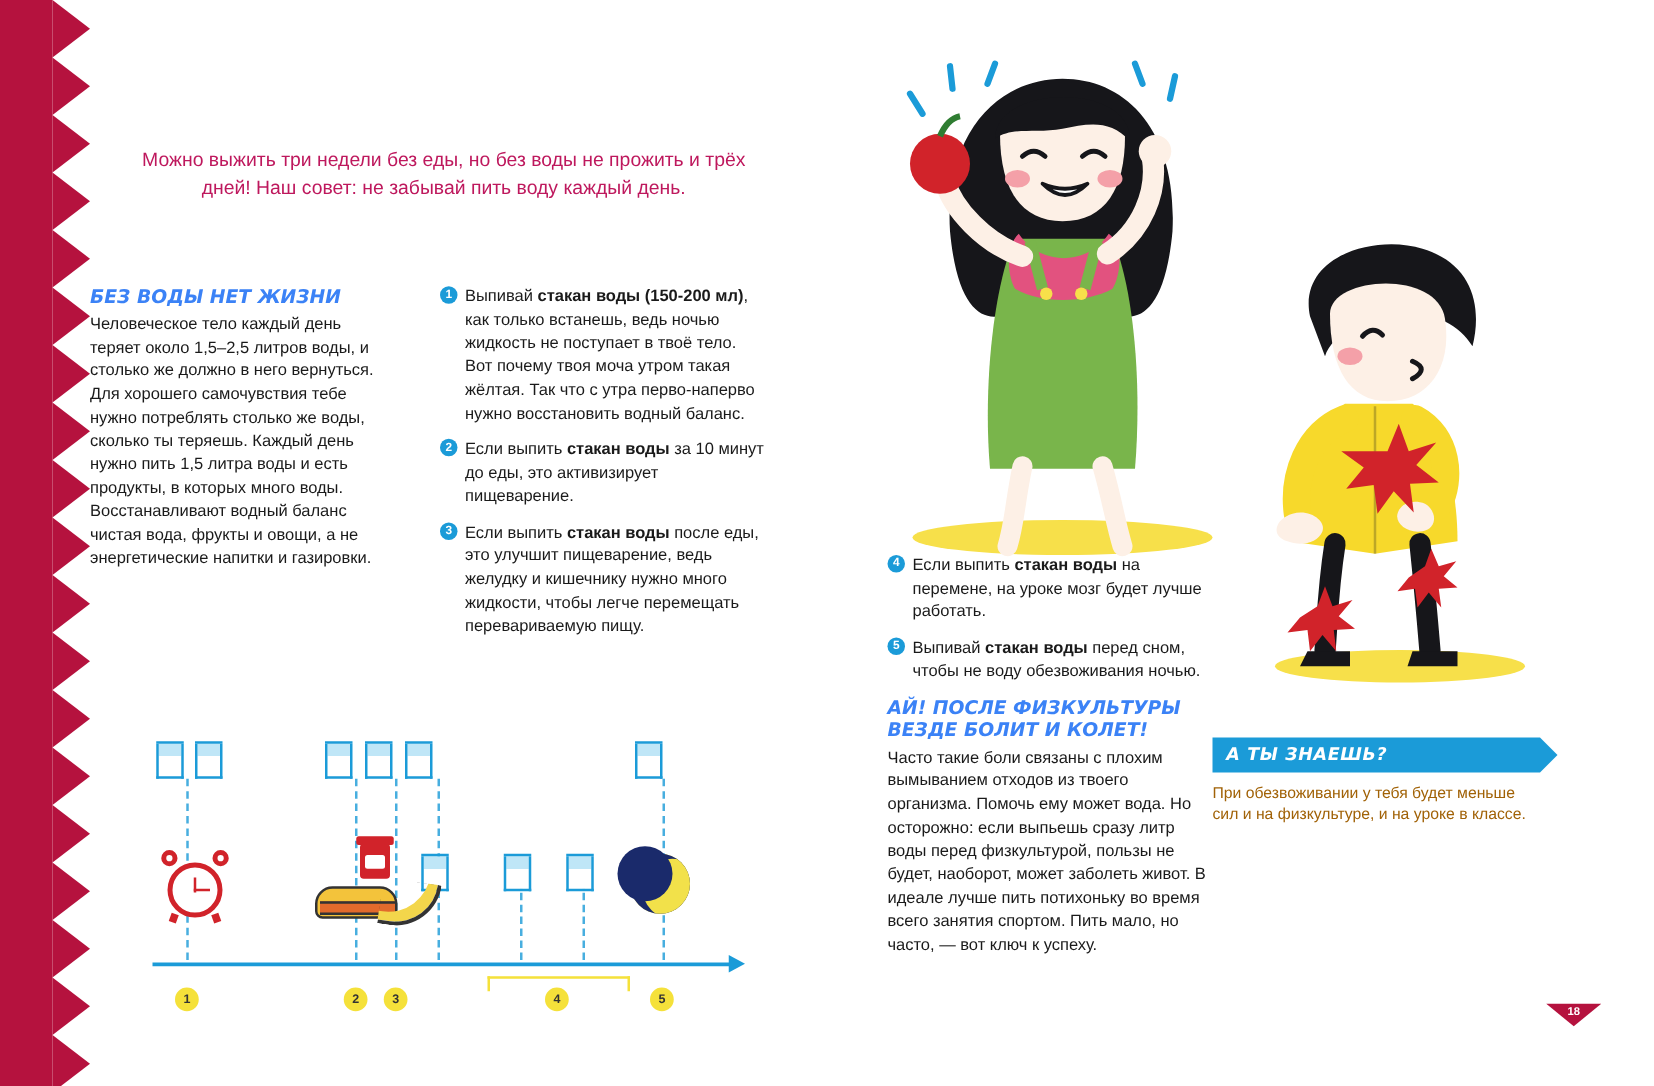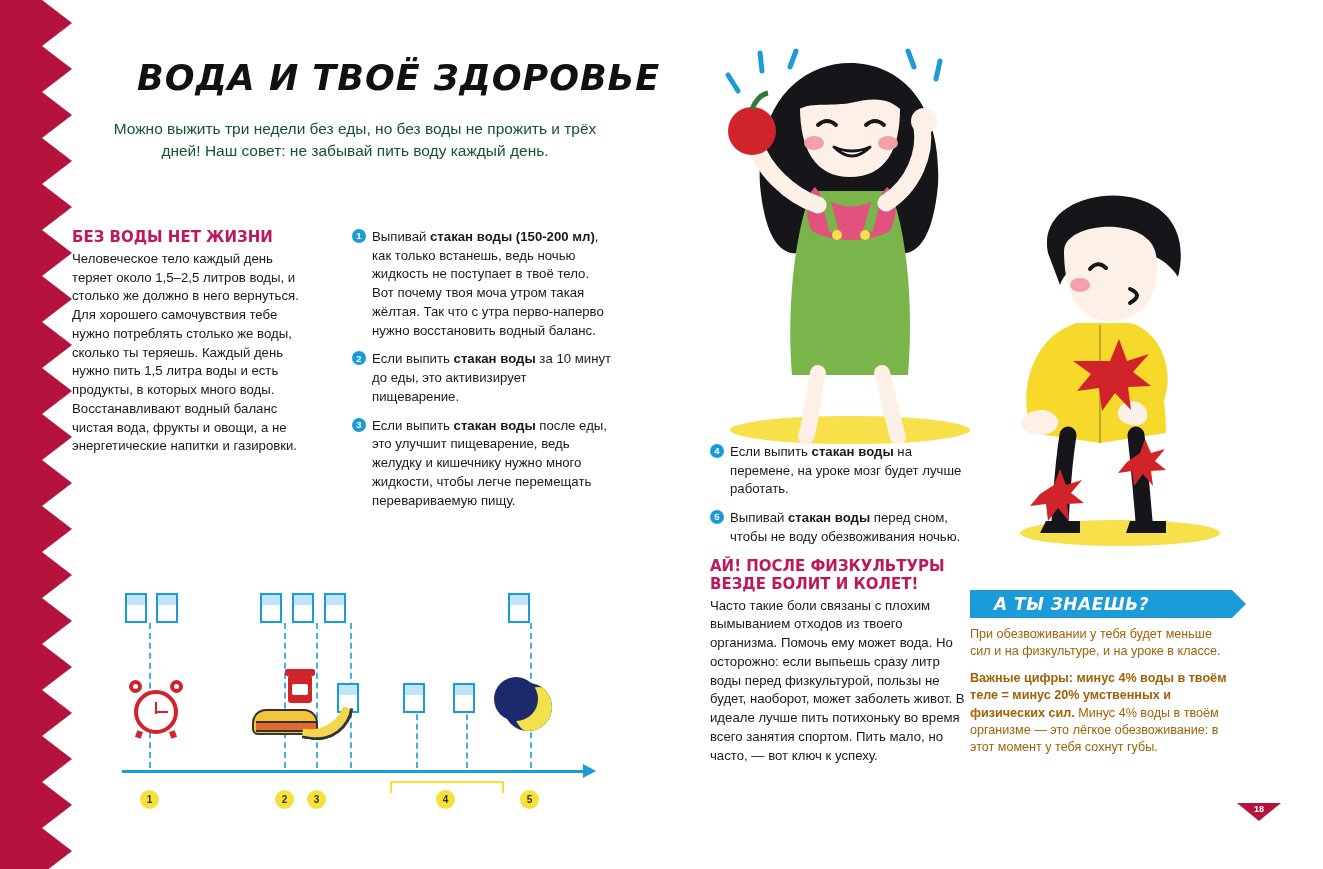--- a/index.html
+++ b/index.html
@@ -29,52 +29,52 @@
   .page{position:absolute;inset:0;}
   .title{
     position:absolute;left:137px;top:58px;
     font-family:"DejaVu Sans", sans-serif;
     font-weight:bold;font-style:italic;
     font-size:35px;letter-spacing:1px;color:#111;
     white-space:nowrap;
   }
   .intro{
     position:absolute;left:100px;top:118px;width:510px;
-    text-align:center;font-size:15.5px;line-height:1.45;color:#14532d;
+    text-align:center;font-size:15.5px;line-height:1.45;color:#be185d;
   }
   
   .col{position:absolute;font-size:13.2px;line-height:1.42;color:#1a1a1a;}
   .col-1{left:72px;top:228px;width:232px;}
   .col-2{left:352px;top:228px;width:262px;}
   .col-3{left:710px;top:443px;width:260px;}
   .h-sub{
     font-family:"DejaVu Sans", sans-serif;
-    font-weight:bold;font-size:15px;
-    color:#be185d;margin-bottom:4px;line-height:1.2;
+    font-weight:bold;font-style:italic;font-size:15px;
+    color:#3b82f6;margin-bottom:4px;line-height:1.2;
   }
   .para{margin:0 0 10px 0;}
   .step{position:relative;padding-left:20px;margin:0 0 10px 0;}
   .bullet{
     position:absolute;left:0;top:1px;
     width:14px;height:14px;border-radius:50%;
     background:#1b9bd8;color:#fff;font-size:9.5px;font-weight:bold;
     display:flex;align-items:center;justify-content:center;
     font-family:"Liberation Sans", sans-serif;
   }
   b{font-weight:bold;}
   
   .know-wrap{position:absolute;left:970px;top:590px;width:280px;}
   .know-banner{
     position:relative;width:262px;height:28px;background:#1b9bd8;
     display:flex;align-items:center;
   }
   .know-banner span{
     font-family:"DejaVu Sans", sans-serif;
-    font-weight:bold;font-style:italic;font-size:17px;color:#fff;
-    padding-left:24px;letter-spacing:.5px;
+    font-weight:bold;font-style:italic;font-size:14px;color:#fff;
+    padding-left:11px;letter-spacing:.5px;
   }
   .know-banner:after{
     content:"";position:absolute;right:-14px;top:0;
     border-top:14px solid transparent;border-bottom:14px solid transparent;
     border-left:14px solid #1b9bd8;
   }
   .know-body{margin-top:8px;font-size:12.6px;line-height:1.38;color:#a16207;width:262px;}
   .know-body .strong{font-weight:bold;}
   .know-body p{margin:0 0 9px 0;}
   
@@ -192,21 +192,20 @@
   <div class="tooth" style="top:598px"></div>
   <div class="tooth" style="top:644px"></div>
   <div class="tooth" style="top:690px"></div>
   <div class="tooth" style="top:736px"></div>
   <div class="tooth" style="top:782px"></div>
   <div class="tooth" style="top:828px"></div>
 </div>
 
 <div class="page">
 
-  <div class="title">ВОДА И ТВОЁ ЗДОРОВЬЕ</div>
   <div class="intro">Можно выжить три недели без еды, но без воды не прожить и трёх дней! Наш совет: не забывай пить воду каждый день.</div>
 
   <div class="col col-1">
     <div class="h-sub">БЕЗ ВОДЫ НЕТ ЖИЗНИ</div>
     <p class="para">Человеческое тело каждый день теряет около 1,5–2,5 литров воды, и столько же должно в него вернуться. Для хорошего самочувствия тебе нужно потреблять столько же воды, сколько ты теряешь. Каждый день нужно пить 1,5 литра воды и есть продукты, в которых много воды. Восстанавливают водный баланс чистая вода, фрукты и овощи, а не энергетические напитки и газировки.</p>
   </div>
 
   <div class="col col-2">
 
     <p class="step">
@@ -230,21 +229,20 @@
     <div class="h-sub" style="margin-top:3px">АЙ! ПОСЛЕ ФИЗКУЛЬТУРЫ ВЕЗДЕ БОЛИТ И КОЛЕТ!</div>
     <p class="para">Часто такие боли связаны с плохим вымыванием отходов из твоего организма. Помочь ему может вода. Но осторожно: если выпьешь сразу литр воды перед физкультурой, пользы не будет, наоборот, может заболеть живот. В идеале лучше пить потихоньку во время всего занятия спортом. Пить мало, но часто, — вот ключ к успеху.</p>
   </div>
 
   <div class="know-wrap">
     <div class="know-banner">
       <span>А ТЫ ЗНАЕШЬ?</span>
     </div>
     <div class="know-body">
       <p>При обезвоживании у тебя будет меньше сил и на физкультуре, и на уроке в классе.</p>
-      <p><span class="strong">Важные цифры: минус 4% воды в твоём теле = минус 20% умственных и физических сил.</span> <span>Минус 4% воды в твоём организме — это лёгкое обезвоживание: в этот момент у тебя сохнут губы.</span></p>
     </div>
   </div>
 
   <div class="pagenum">
     <div class="boat"></div>
     <div class="num">18</div>
   </div>
 
   <div class="timeline">
     <div class="axis"></div>

